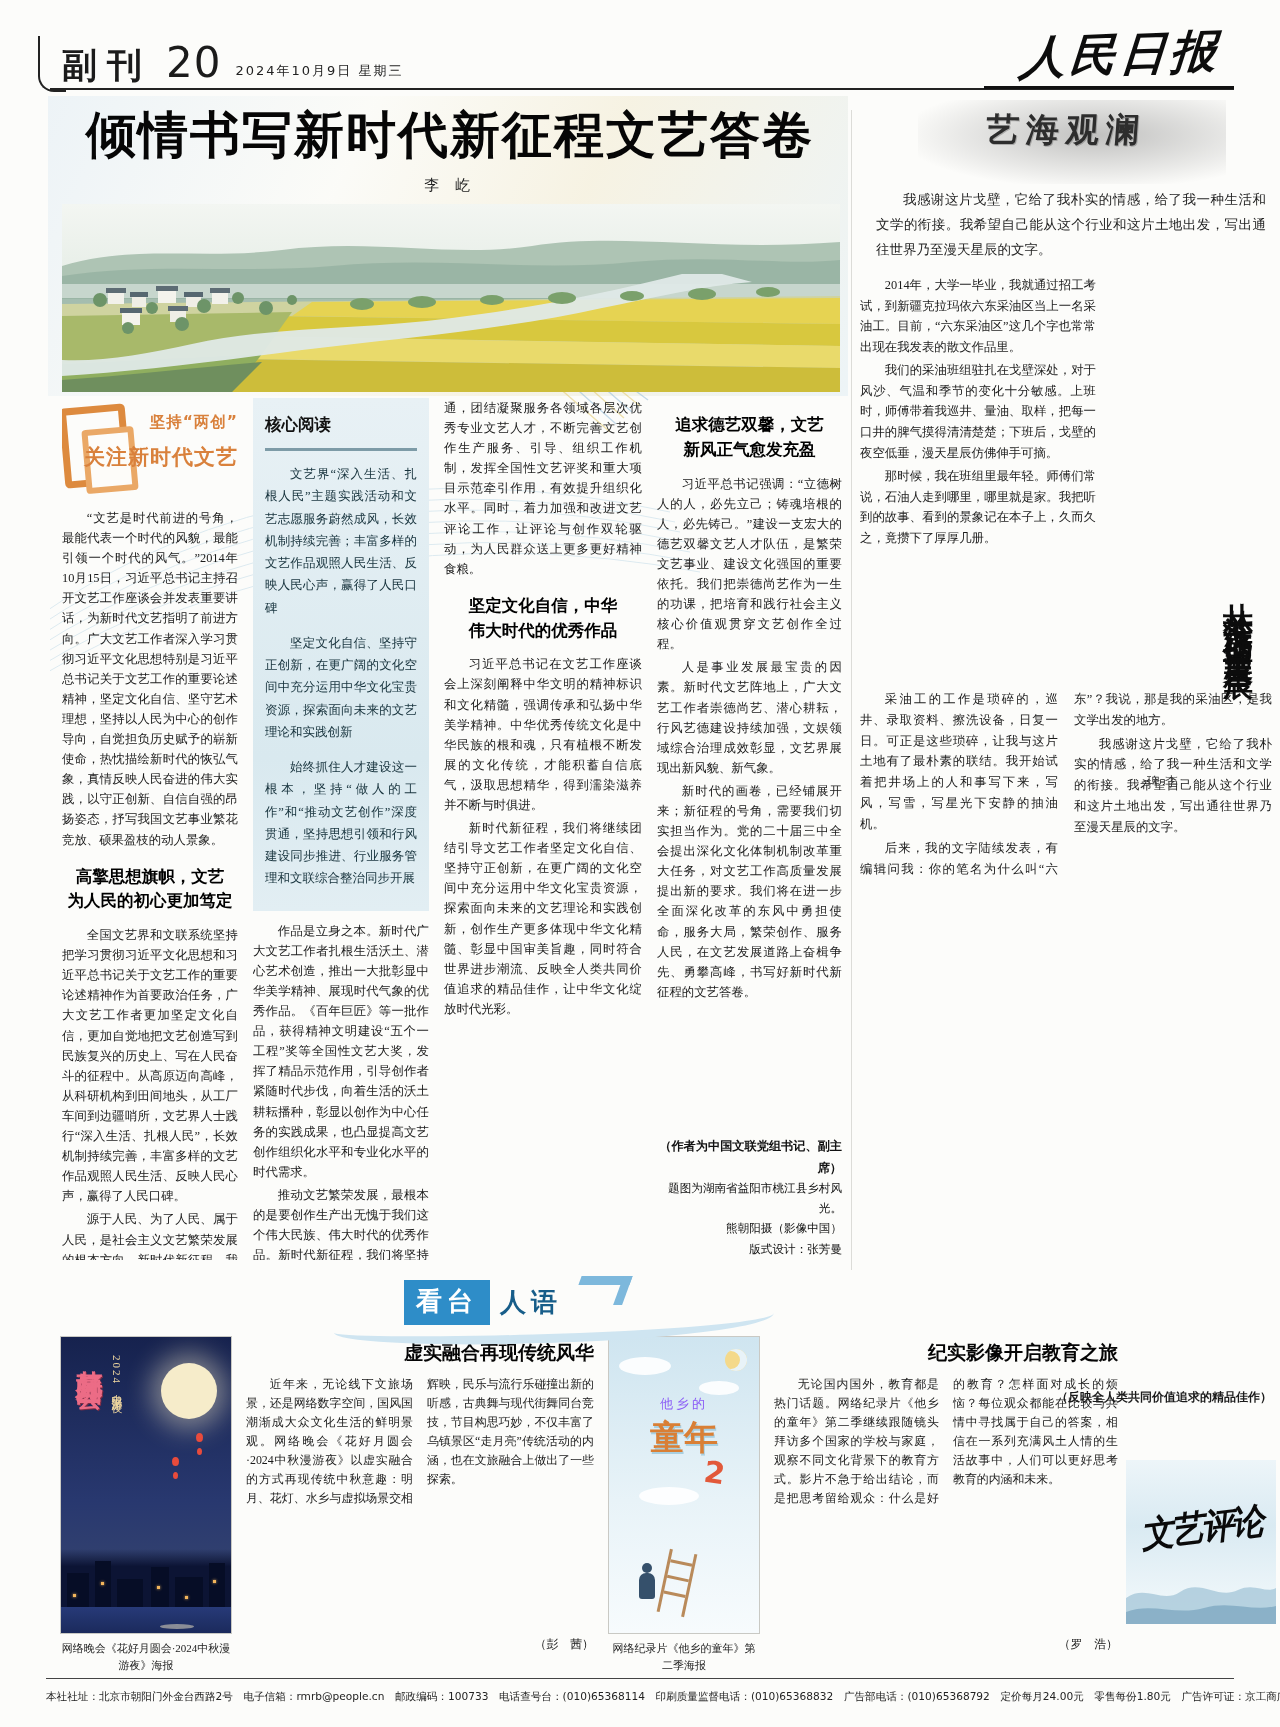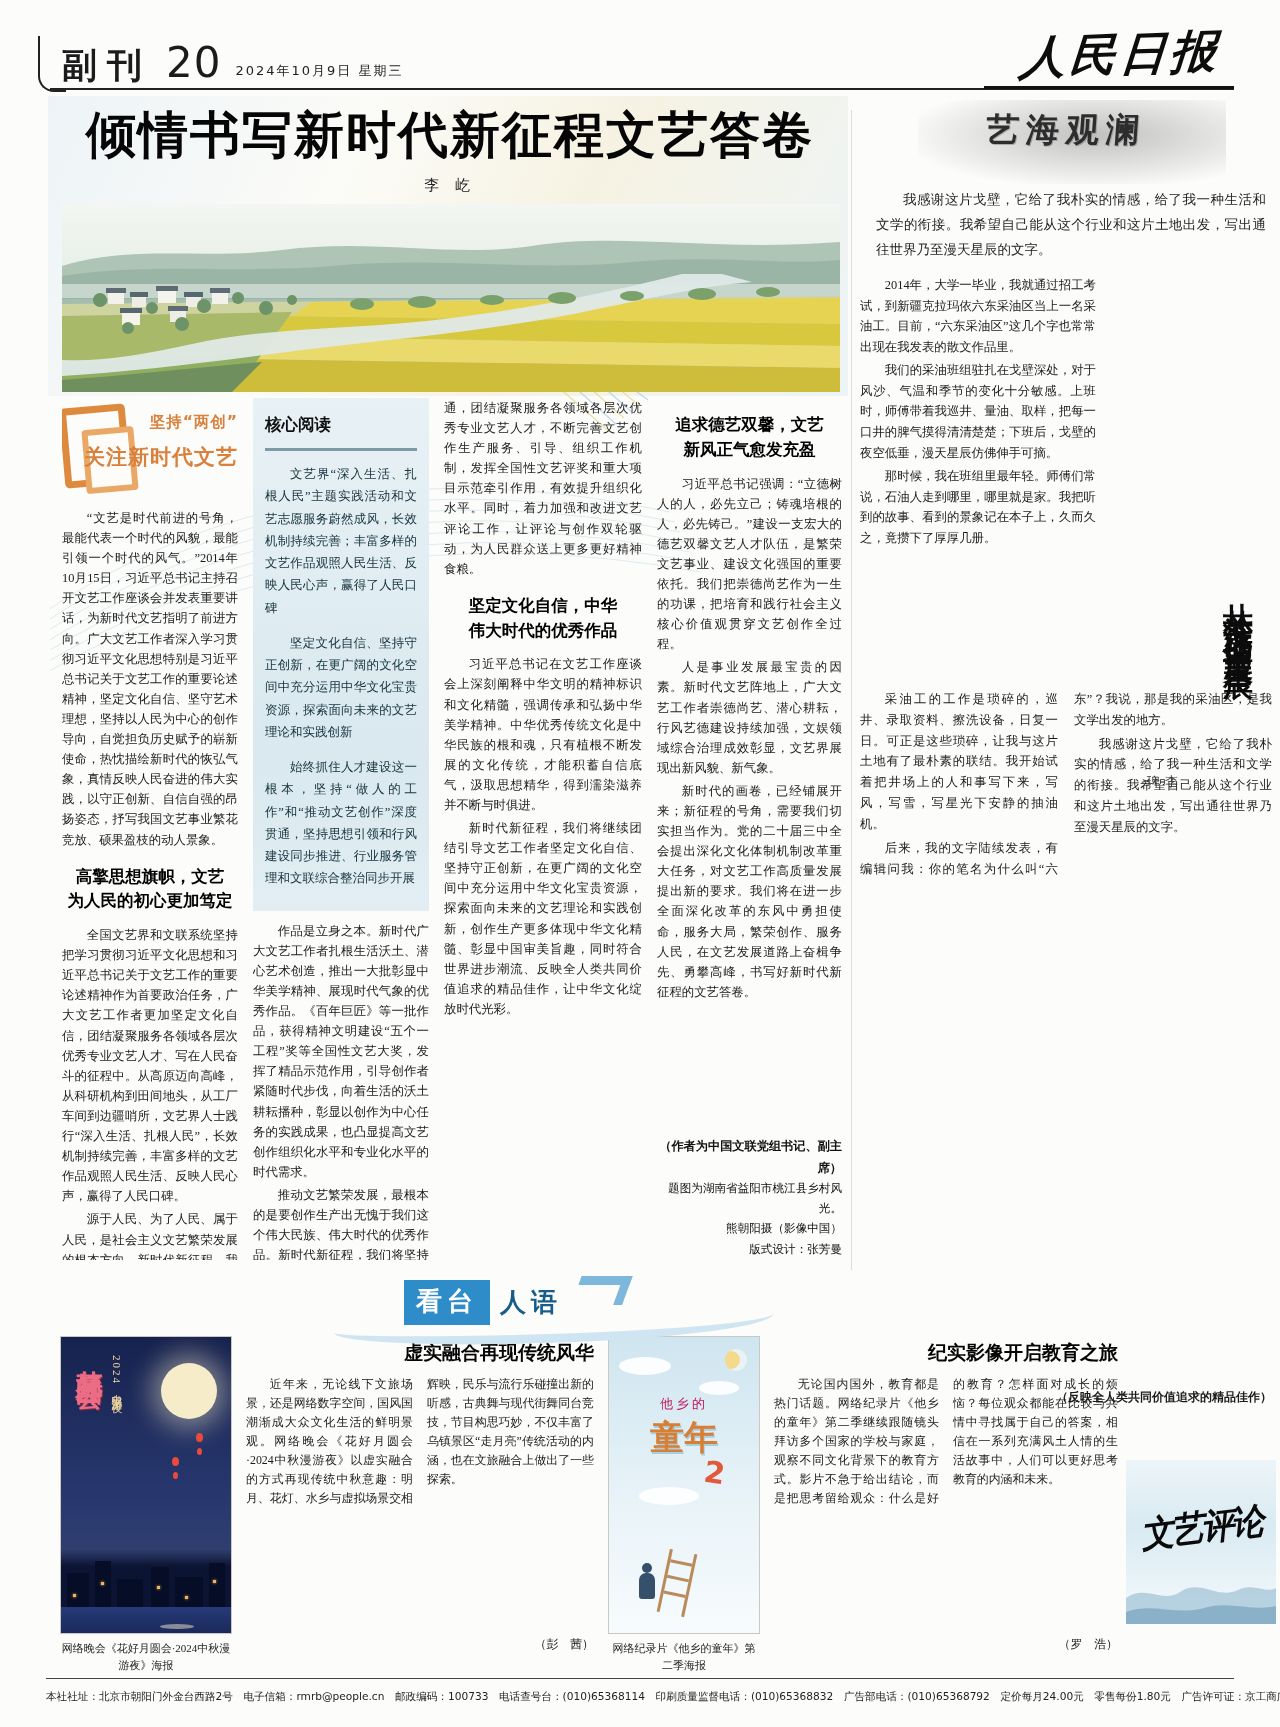--- a/index.html
+++ b/index.html
@@ -121,21 +121,21 @@
   .p1-win{position:absolute;width:3px;height:3px;background:#f2b55c;box-shadow:0 0 3px #f2b55c;}
   .p1-lant{position:absolute;width:7px;height:9px;border-radius:50%;background:#e84b3c;box-shadow:0 14px 0 -1px #e84b3c;}
   .p1-water{position:absolute;left:0;right:0;bottom:0;height:26px;background:linear-gradient(180deg,#273a78,#1b2a5c);}
   .p1-glow{position:absolute;left:58%;bottom:4px;width:34px;height:5px;border-radius:50%;background:rgba(246,236,202,.5);}
 
   
   .p2-bg{position:absolute;inset:0;background:linear-gradient(180deg,#cfe5f0 0%,#e8f3f8 55%,#f7fbfd 100%);}
   .p2-cloud{position:absolute;background:#fff;border-radius:50%;opacity:.9;}
   .p2-moon{position:absolute;right:12px;top:12px;width:22px;height:22px;border-radius:50%;
            background:#f4d98b;box-shadow:-5px 0 0 2px #e8f3f8 inset;}
-  .p2-small{position:absolute;left:0;right:0;top:58px;text-align:center;font-size:13px;letter-spacing:3px;color:#be185d;}
+  .p2-small{position:absolute;left:0;right:0;top:58px;text-align:center;font-size:13px;letter-spacing:3px;color:#8b5cf6;}
   .p2-big{position:absolute;left:0;right:0;top:78px;text-align:center;font-family:"DejaVu Serif",serif;
           font-size:34px;font-weight:900;color:#d97f35;text-shadow:1px 2px 0 #a8cfe0;}
   .p2-num{position:absolute;right:34px;top:118px;font-size:30px;font-weight:900;color:#e2593a;
           font-family:"DejaVu Sans",sans-serif;transform:rotate(8deg);}
   .p2-kid{position:absolute;left:30px;bottom:34px;width:16px;height:26px;border-radius:7px 7px 3px 3px;background:#35506b;}
   .p2-kid:before{content:"";position:absolute;left:3px;top:-10px;width:10px;height:10px;border-radius:50%;background:#35506b;}
   .p2-ladder{position:absolute;left:54px;bottom:18px;width:22px;height:64px;
              border-left:3px solid #b98a5a;border-right:3px solid #b98a5a;transform:rotate(12deg);}
   .p2-ladder i{position:absolute;left:0;right:0;height:3px;background:#b98a5a;}
 
@@ -259,21 +259,21 @@
         <div class="badge-text" data-interactable="false">
           <div class="badge-l1" data-interactable="false">坚持“两创”</div>
           <div class="badge-l2" data-interactable="false">关注新时代文艺</div>
         </div>
       </div>
       <p data-interactable="false">“文艺是时代前进的号角，最能代表一个时代的风貌，最能引领一个时代的风气。”2014年10月15日，习近平总书记主持召开文艺工作座谈会并发表重要讲话，为新时代文艺指明了前进方向。广大文艺工作者深入学习贯彻习近平文化思想特别是习近平总书记关于文艺工作的重要论述精神，坚定文化自信、坚守艺术理想，坚持以人民为中心的创作导向，自觉担负历史赋予的崭新使命，热忱描绘新时代的恢弘气象，真情反映人民奋进的伟大实践，以守正创新、自信自强的昂扬姿态，抒写我国文艺事业繁花竞放、硕果盈枝的动人景象。</p>
       <h3 class="sec" data-interactable="false">
         <span data-interactable="false">高擎思想旗帜，文艺</span>
         <span data-interactable="false">为人民的初心更加笃定</span>
       </h3>
-      <p data-interactable="false">全国文艺界和文联系统坚持把学习贯彻习近平文化思想和习近平总书记关于文艺工作的重要论述精神作为首要政治任务，广大文艺工作者更加坚定文化自信，团结凝聚服务各领域各层次优秀专业文艺人才、写在人民奋斗的征程中。从高原迈向高峰，从科研机构到田间地头，从工厂车间到边疆哨所，文艺界人士践行“深入生活、扎根人民”，长效机制持续完善，丰富多样的文艺作品观照人民生活、反映人民心声，赢得了人民口碑。</p>
+      <p data-interactable="false">全国文艺界和文联系统坚持把学习贯彻习近平文化思想和习近平总书记关于文艺工作的重要论述精神作为首要政治任务，广大文艺工作者更加坚定文化自信，更加自觉地把文艺创造写到民族复兴的历史上、写在人民奋斗的征程中。从高原迈向高峰，从科研机构到田间地头，从工厂车间到边疆哨所，文艺界人士践行“深入生活、扎根人民”，长效机制持续完善，丰富多样的文艺作品观照人民生活、反映人民心声，赢得了人民口碑。</p>
       <p data-interactable="false">源于人民、为了人民、属于人民，是社会主义文艺繁荣发展的根本方向。新时代新征程，我们将一如既往地把习近平文化思想的学习贯彻引向深入，把人民满意不满意作为检验文艺作品的最高标准，不断把人民对美好精神文化生活的向往变成现实。</p>
 
     </div>
 
     <div class="col" data-interactable="false">
       <div class="corebox" data-interactable="false">
         <h4 data-interactable="false">核心阅读</h4>
         <div class="core-rule" data-interactable="false"></div>
         <p data-interactable="false">文艺界“深入生活、扎根人民”主题实践活动和文艺志愿服务蔚然成风，长效机制持续完善；丰富多样的文艺作品观照人民生活、反映人民心声，赢得了人民口碑</p>
         <p data-interactable="false">坚定文化自信、坚持守正创新，在更广阔的文化空间中充分运用中华文化宝贵资源，探索面向未来的文艺理论和实践创新</p>

